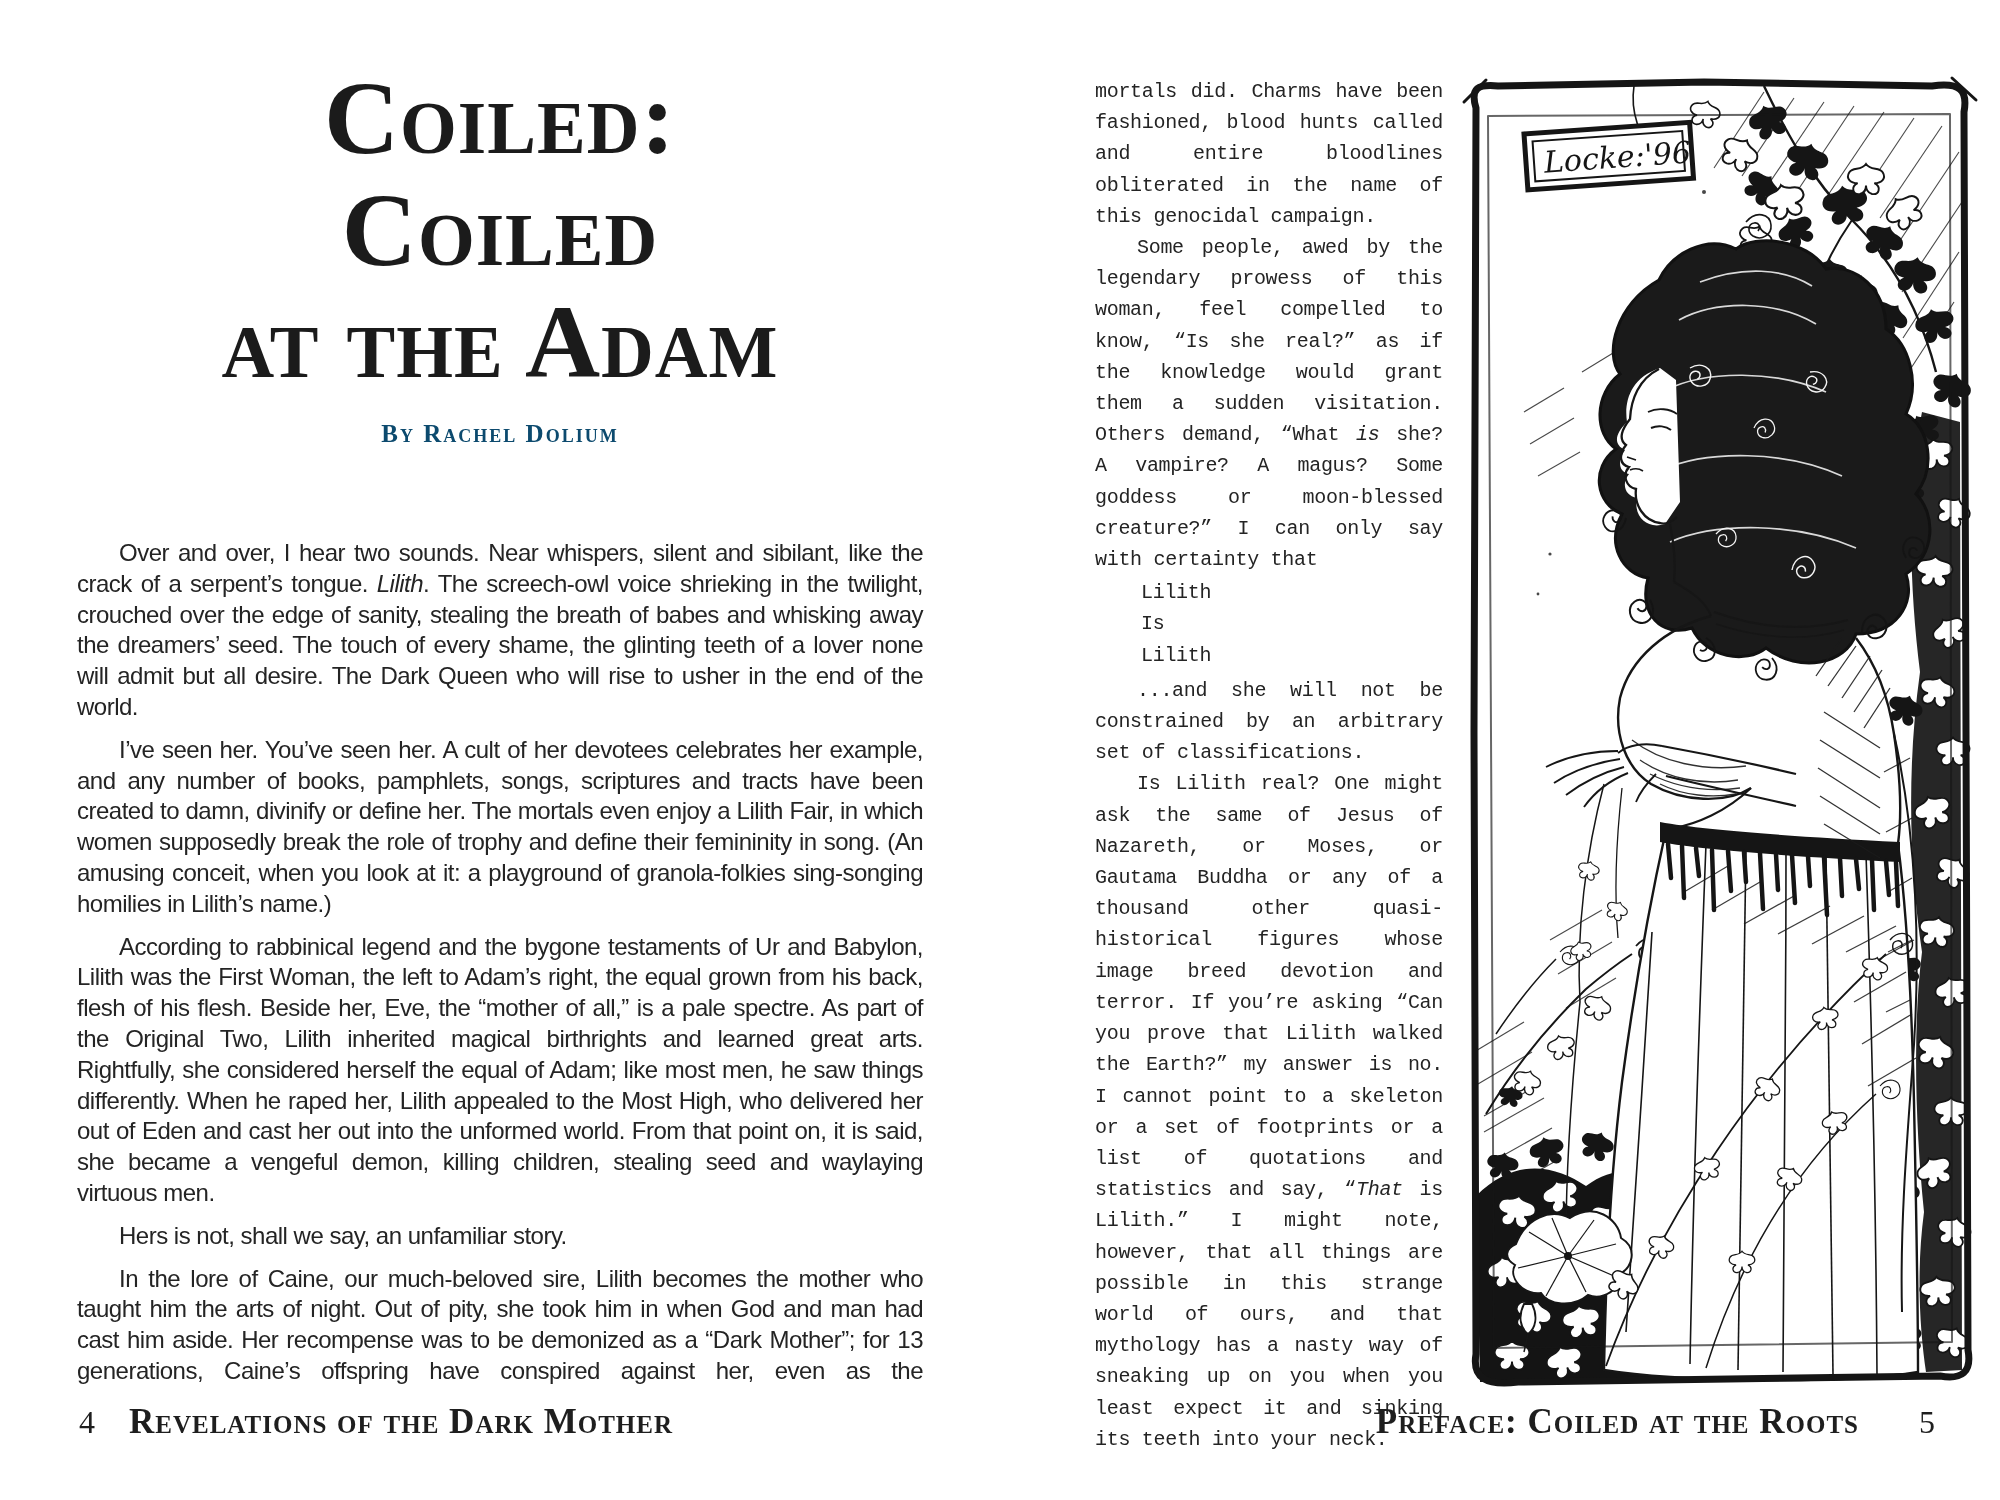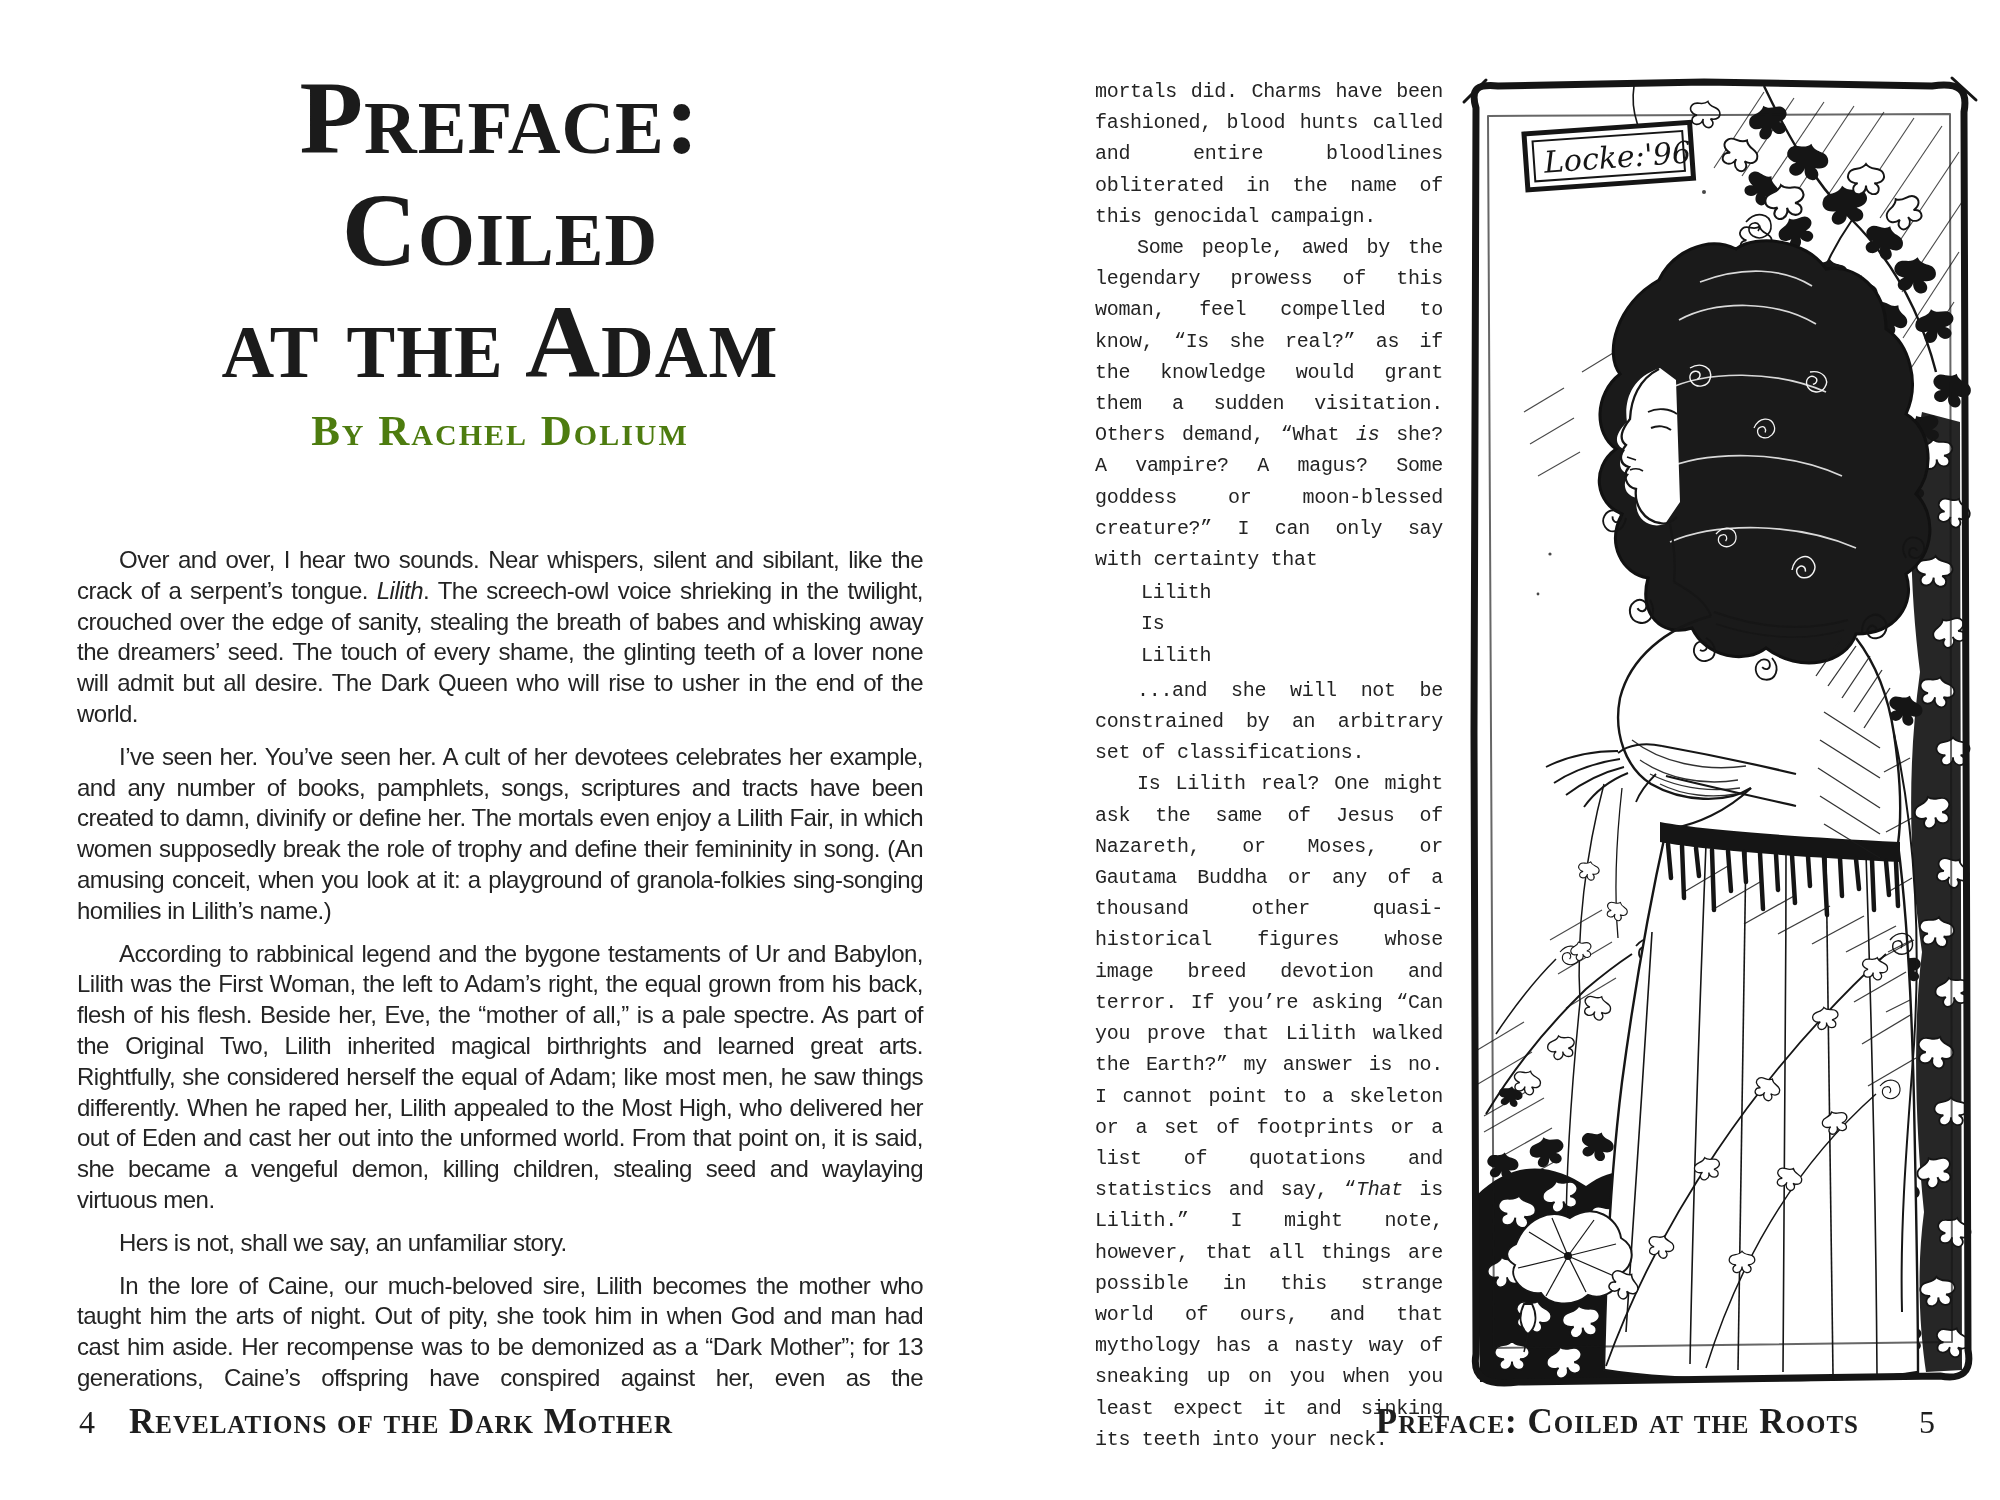--- a/index.html
+++ b/index.html
@@ -9,23 +9,23 @@
     font-family:"Liberation Sans", sans-serif;
   }
   
   .left-page{position:absolute;left:65px;top:0;width:870px;height:1500px;}
   .title-block{
     margin-top:62px;text-align:center;
     font-family:"Liberation Serif", serif;font-variant:small-caps;font-weight:bold;
     font-size:104px;line-height:112px;letter-spacing:1px;color:#1b1b1b;
   }
   .byline{
-    margin-top:8px;text-align:center;
+    margin-top:22px;text-align:center;
     font-family:"Liberation Serif", serif;font-variant:small-caps;font-weight:bold;
-    font-size:43px;letter-spacing:2px;color:#4d7c0f;
+    font-size:25px;letter-spacing:2px;color:#0c4a6e;
   }
   .body-text{
     margin-top:90px;
     font-size:24px;line-height:30.8px;letter-spacing:-0.5px;
     text-align:justify;color:#242424;
   }
   .body-text p{margin:12px;text-indent:42px;}
   .body-text p.justify-last{text-align-last:justify;}
   
   .right-col{
@@ -51,21 +51,21 @@
   
   .illus{position:absolute;left:1452px;top:72px;width:536px;height:1322px;}
   .illus svg{width:100%;height:100%;}
   i{font-style:italic;}
 </style>
 </head>
 <body>
 
 <div class="left-page">
   <div class="title-block">
-    <div>Preface:</div>
+    <div>Coiled:</div>
     <div>Coiled</div>
     <div>at the Adam</div>
   </div>
   <div class="byline">By Rachel Dolium</div>
   <div class="body-text">
       <p>Over and over, I hear two sounds. Near whispers, silent and sibilant, like the crack of a serpent’s tongue. <i>Lilith</i>. The screech-owl voice shrieking in the twilight, crouched over the edge of sanity, stealing the breath of babes and whisking away the dreamers’ seed. The touch of every shame, the glinting teeth of a lover none will admit but all desire. The Dark Queen who will rise to usher in the end of the world.</p>
       <p>I’ve seen her. You’ve seen her. A cult of her devotees celebrates her example, and any number of books, pamphlets, songs, scriptures and tracts have been created to damn, divinify or define her. The mortals even enjoy a Lilith Fair, in which women supposedly break the role of trophy and define their femininity in song. (An amusing conceit, when you look at it: a playground of granola-folkies sing-songing homilies in Lilith’s name.)</p>
       <p>According to rabbinical legend and the bygone testaments of Ur and Babylon, Lilith was the First Woman, the left to Adam’s right, the equal grown from his back, flesh of his flesh. Beside her, Eve, the “mother of all,” is a pale spectre. As part of the Original Two, Lilith inherited magical birthrights and learned great arts. Rightfully, she considered herself the equal of Adam; like most men, he saw things differently. When he raped her, Lilith appealed to the Most High, who delivered her out of Eden and cast her out into the unformed world. From that point on, it is said, she became a vengeful demon, killing children, stealing seed and waylaying virtuous men.</p>
       <p>Hers is not, shall we say, an unfamiliar story.</p>
       <p class="justify-last">In the lore of Caine, our much-beloved sire, Lilith becomes the mother who taught him the arts of night. Out of pity, she took him in when God and man had cast him aside. Her recompense was to be demonized as a “Dark Mother”; for 13 generations, Caine’s offspring have conspired against her, even as the</p>

